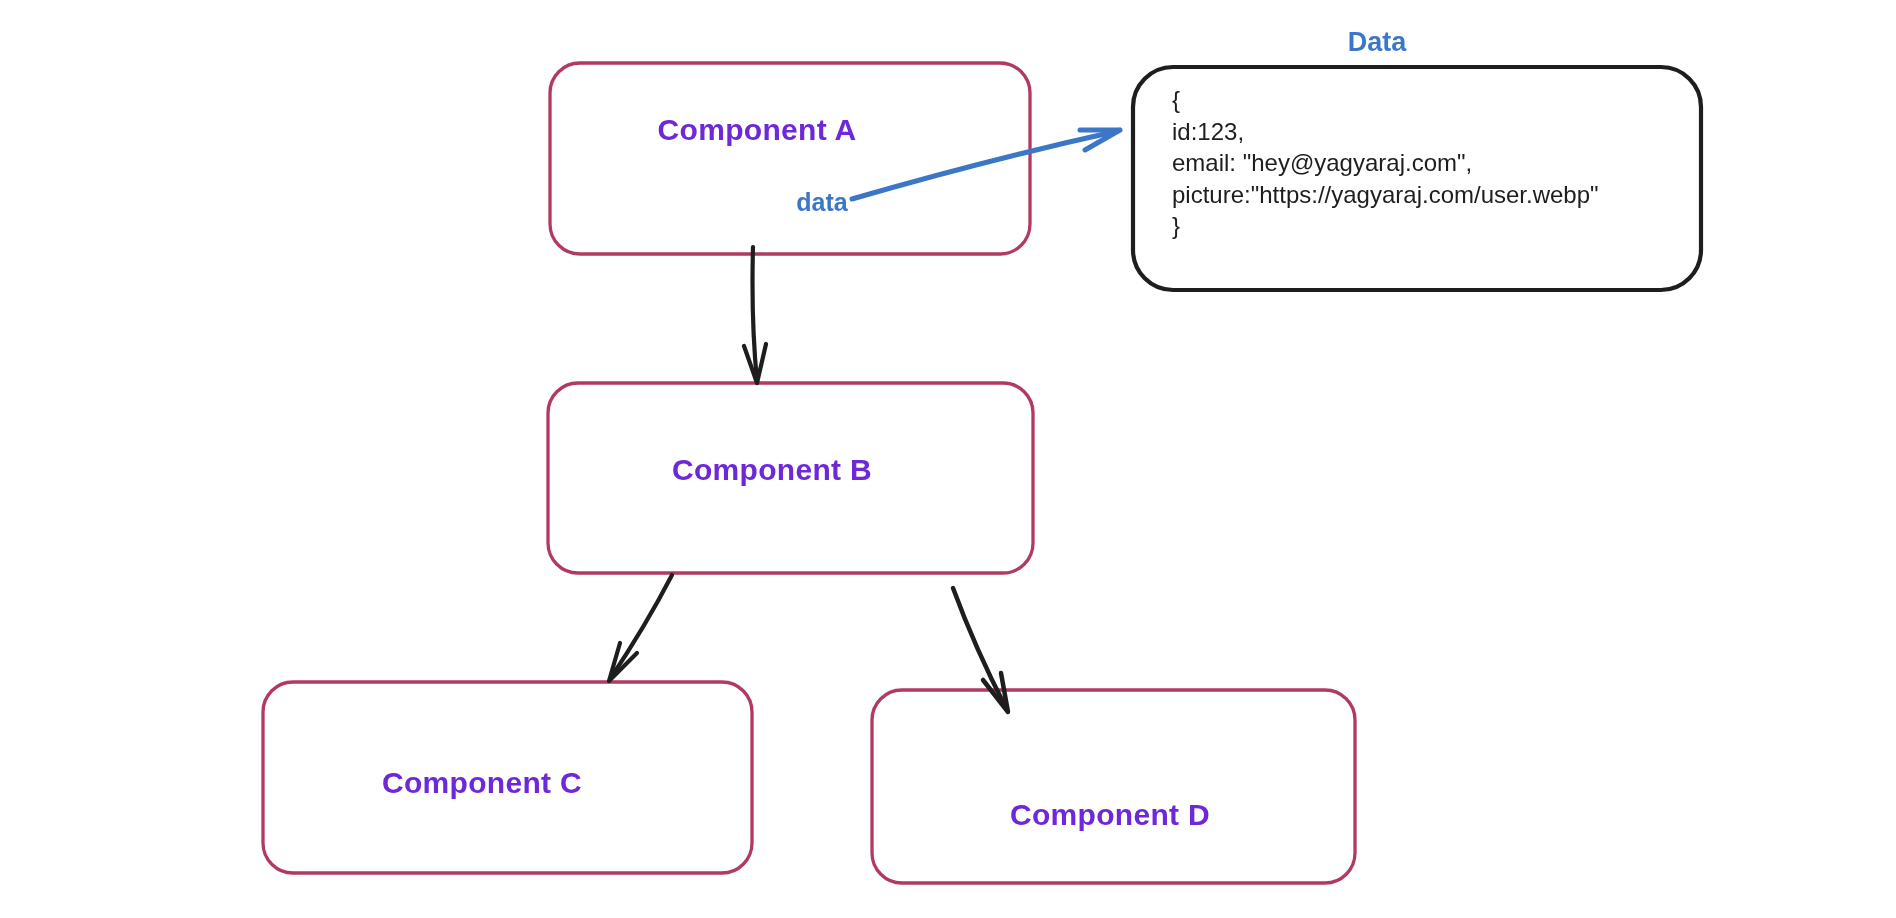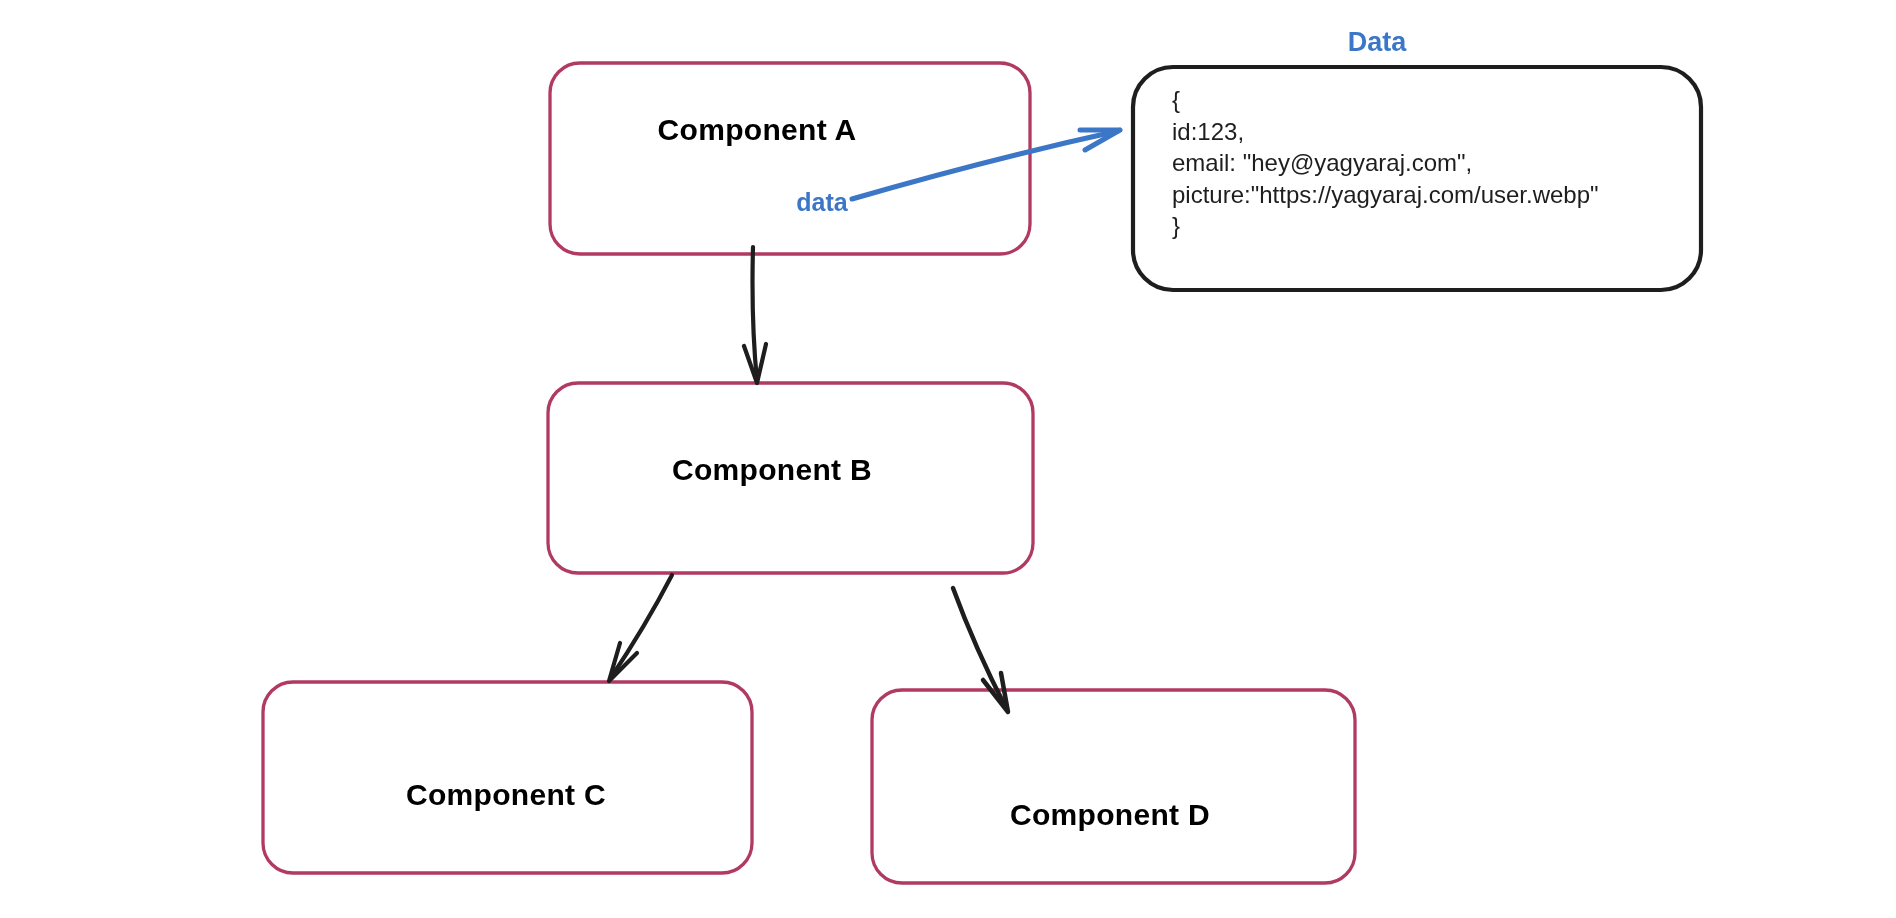--- a/index.html
+++ b/index.html
@@ -16,21 +16,21 @@
     position: absolute;
     left: 0; top: 0;
     width: 1896px; height: 918px;
   }
   .node-label {
     position: absolute;
     transform: translate(-50%, -50%);
     font-weight: 800;
     font-size: 30px;
     letter-spacing: 0.3px;
-    color: #000000;
+    color: #6d28d9;
     white-space: nowrap;
   }
   .edge-label {
     position: absolute;
     transform: translate(-50%, -50%);
     font-weight: 800;
     font-size: 25px;
     color: #3b76c7;
     white-space: nowrap;
   }
@@ -86,21 +86,21 @@
     <g stroke="#3b76c7" stroke-width="5" fill="none" stroke-linecap="round" stroke-linejoin="round">
       <path d="M 852 199 Q 990 159 1118 131"></path>
       <path d="M 1080 130 L 1120 130 M 1085 150 L 1120 130"></path>
     </g>
   </svg>
 
   <div class="node-label" style="left:757px; top:130px;">Component A</div>
 
   <div class="node-label" style="left:772px; top:470px;">Component B</div>
 
-  <div class="node-label" style="left:506px; top:783px;margin-top:12px;">Component C</div>
+  <div class="node-label" style="left:482px; top:783px;">Component C</div>
 
   <div class="node-label" style="left:1110px; top:815px;">Component D</div>
 
   <div class="edge-label" style="left:822px; top:202px;">data</div>
 
   <div class="databox-title" style="left:1377px; top:42px;">Data</div>
 
   <div class="databox-body">{
 id:123,
 email: "hey@yagyaraj.com",

